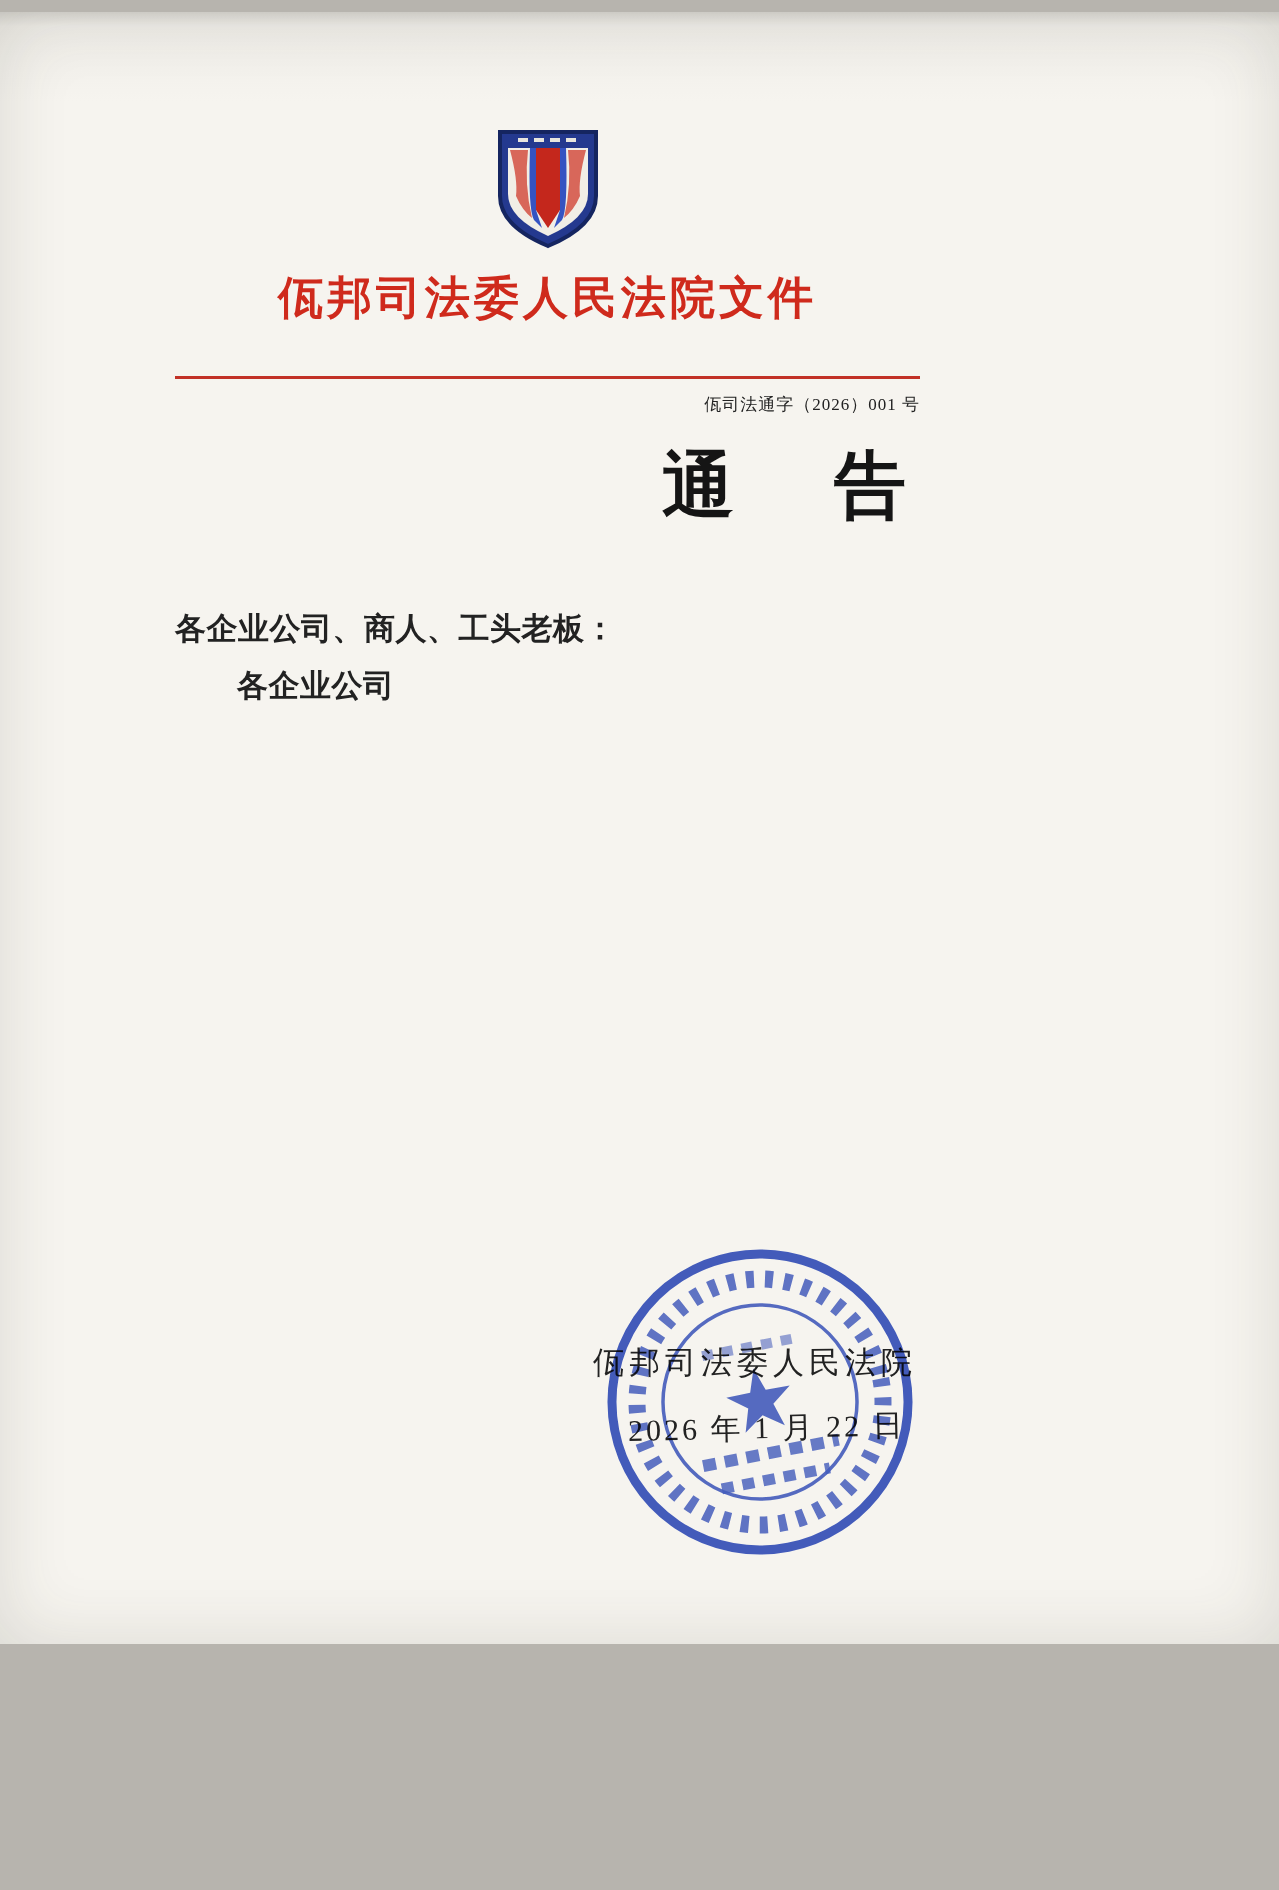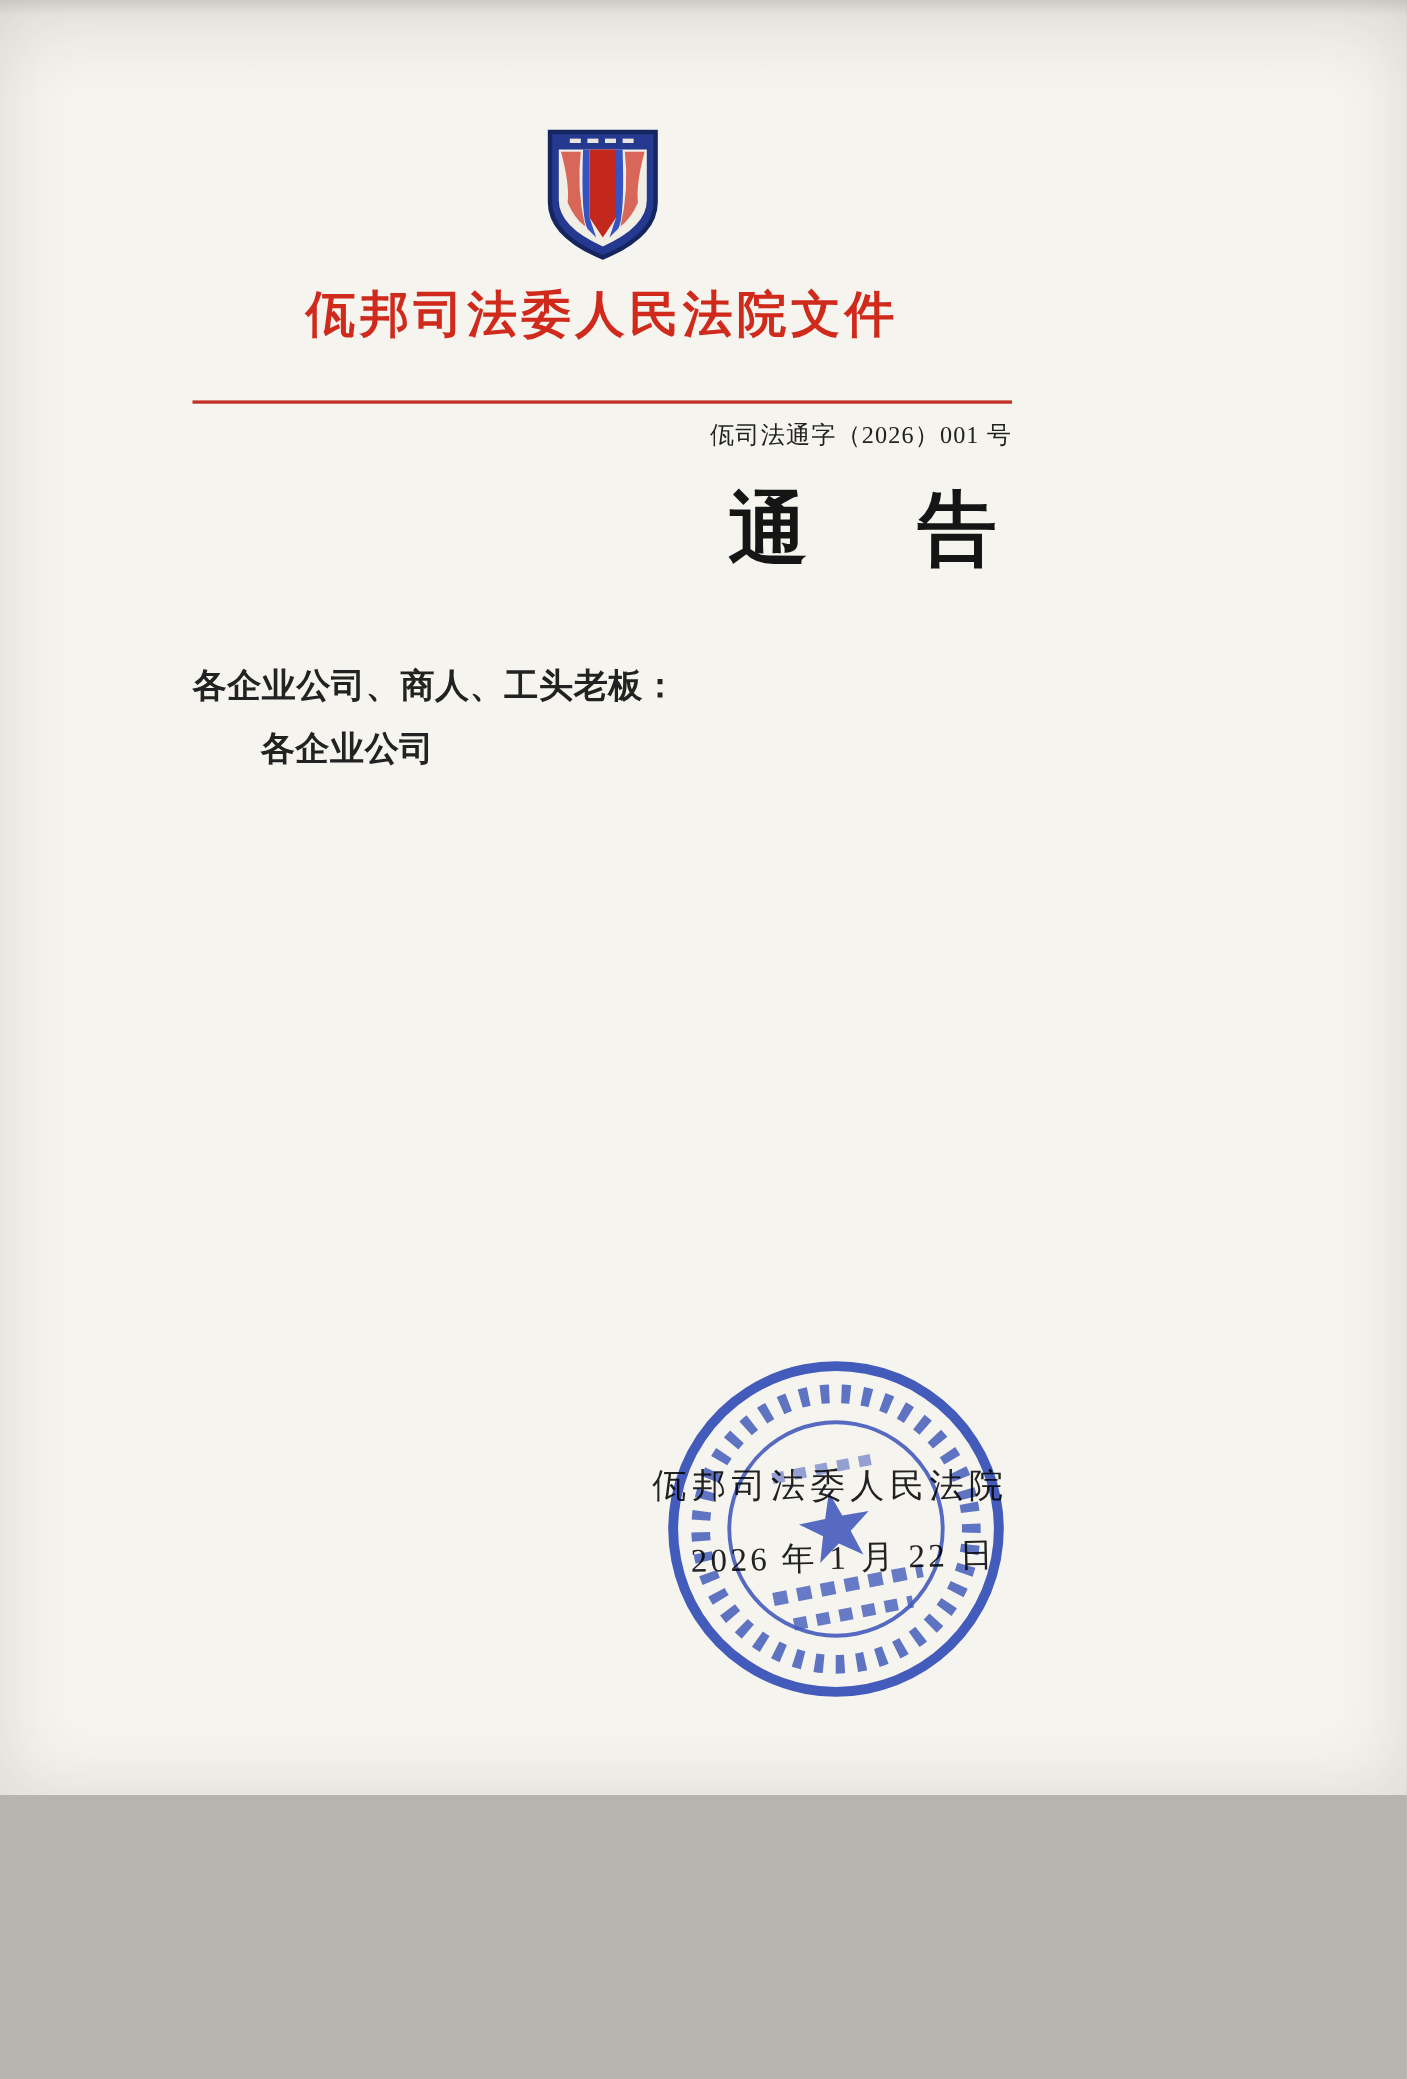--- a/index.html
+++ b/index.html
@@ -10,21 +10,21 @@
     --ink:#222222;
   }
   html,body{margin:0;padding:0;}
   body{
     font-family:"Liberation Serif","DejaVu Serif",serif;
     background:#b7b4ae;
   }
   .photo{
     position:relative;
     width:1279px;height:1632px;
-    margin:0 auto;
+    margin:12px auto;
     background:
       linear-gradient(180deg,#d9d7d2 0,#efede8 14px,var(--paper) 90px,var(--paper) 1780px,#dcd9d3 1855px,#c9c6c0 1890px);
     box-shadow:inset 0 0 70px rgba(60,54,44,.14);
     overflow:hidden;
   }
   .content{
     position:absolute;
     left:175px;top:116px;width:745px;
   }
   .emblem{display:block;margin:0 auto;}
@@ -38,21 +38,21 @@
     line-height:1.25;
   }
   .red-rule{
     margin-top:50px;
     height:3px;width:100%;
     background:var(--rule-red);
   }
   .doc-number{
     margin-top:14px;
     text-align:right;
-    font-size:22px;
+    font-size:17px;
     color:var(--ink);
     letter-spacing:1px;
   }
   .notice-title{
     margin-top:22px;
     text-align:right;
     font-size:72px;
     font-weight:bold;
     color:#151515;
     letter-spacing:14px;

